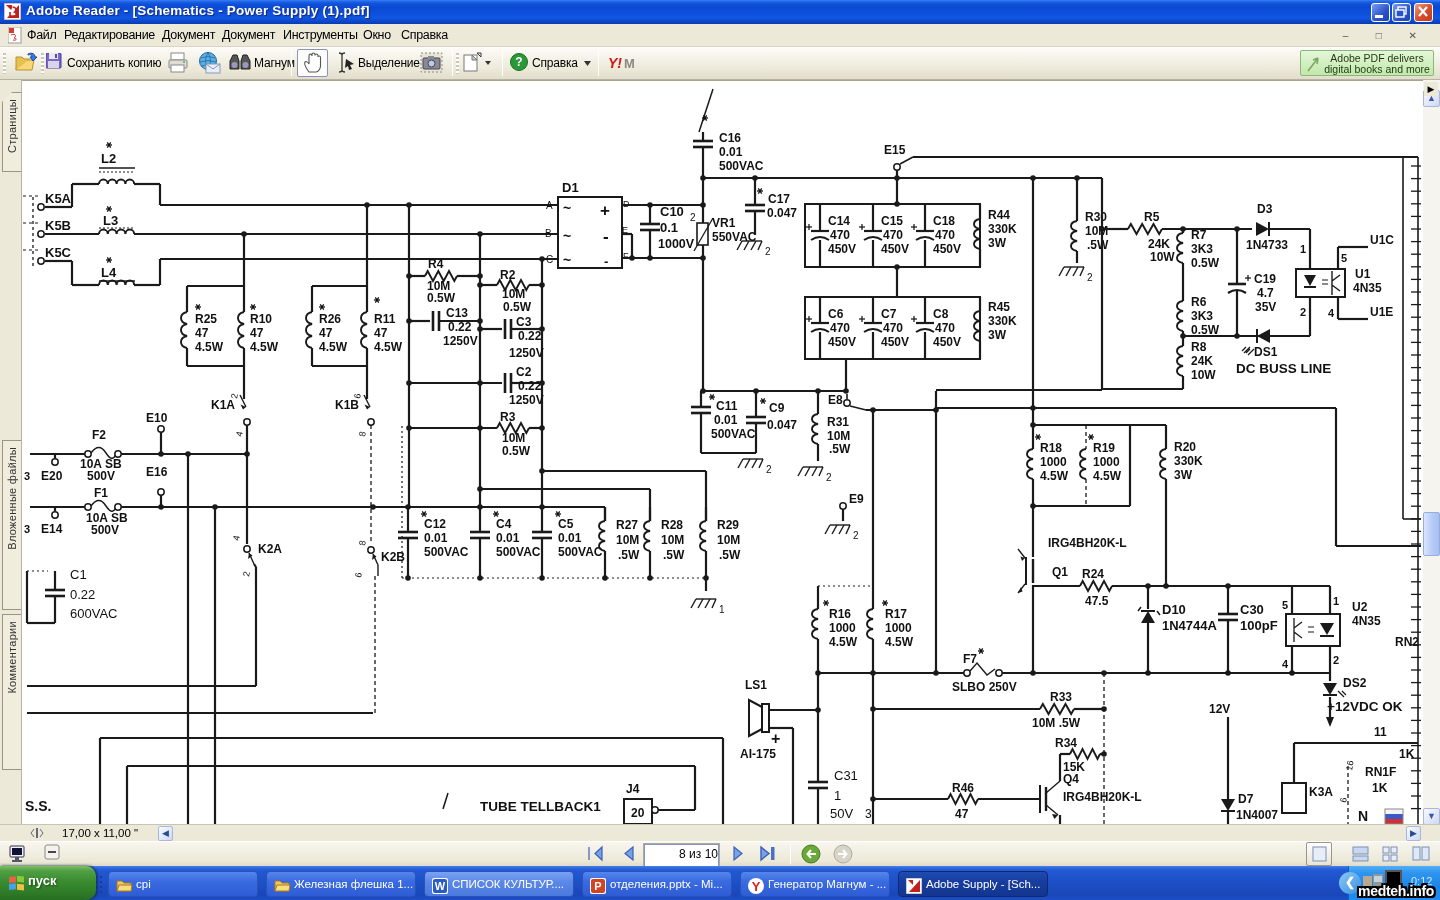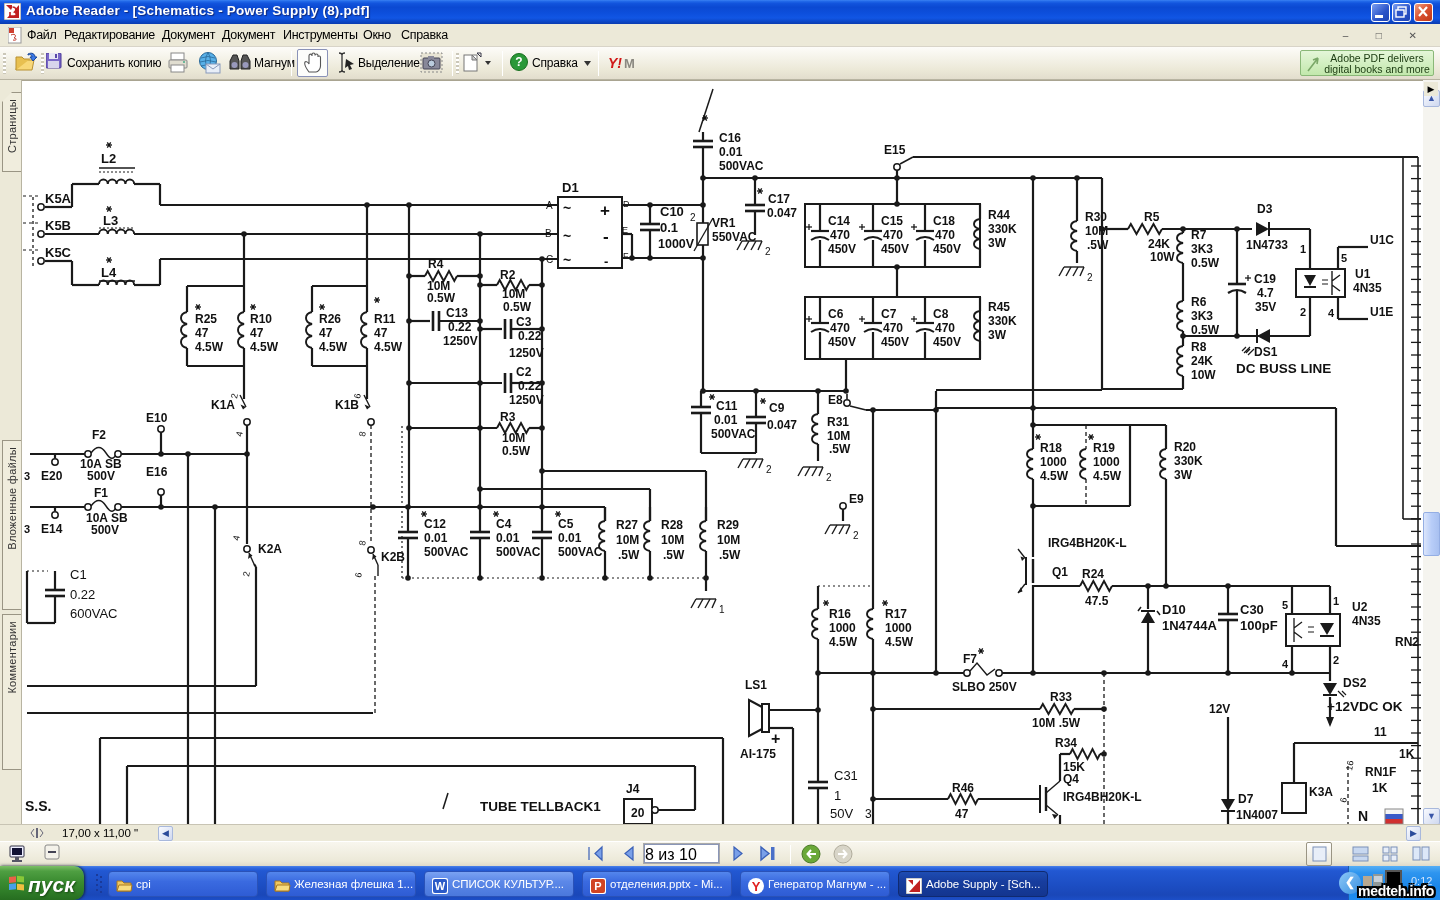--- a/index.html
+++ b/index.html
@@ -29,34 +29,34 @@
 #vscroll{left:1423px;top:80px;width:17px;height:745px;background:#f5f4ef}
 .sbtn{position:absolute;left:0;width:17px;height:17px;background:linear-gradient(135deg,#f8faff,#cfd8ef);border:1px solid #a8b8dc;border-radius:2px;color:#3a56a8;font-size:9px;text-align:center;line-height:15px}
 #vthumb{position:absolute;left:0;top:432px;width:17px;height:44px;background:linear-gradient(to right,#dce6fb,#b8cdf8 50%,#a8c0f0);border:1px solid #94aee4;border-radius:2px}
 
 #statusbar{left:0;top:824px;width:1440px;height:17px;background:#ece9d8;border-top:1px solid #c8c4b4;font-size:11.5px}
 
 #navbar{left:0;top:841px;width:1440px;height:25px;background:linear-gradient(to bottom,#f8f6ee,#ece9d8 80%,#dfdaca);border-top:1px solid #fff;font-size:11px}
 .nbtn{position:absolute;top:2px;height:20px}
 
 #taskbar{left:0;top:866px;width:1440px;height:34px;background:linear-gradient(to bottom,#4b82e8 0%,#2e67e0 6%,#2258d2 14%,#1c4dc2 60%,#1a47b8 85%,#1c4fc8 100%)}
-#startbtn{position:absolute;left:0;top:0;width:84px;height:34px;background:linear-gradient(to bottom,#7cc066 0%,#4f9f42 15%,#3b8c31 45%,#2f7d28 75%,#266d20 100%);border-radius:0 10px 10px 0;box-shadow:1px 0 3px #123;color:#fff;font-weight:bold;font-style:italic;font-size:21px}
+#startbtn{position:absolute;left:0;top:0;width:96px;height:34px;background:linear-gradient(to bottom,#7cc066 0%,#4f9f42 15%,#3b8c31 45%,#2f7d28 75%,#266d20 100%);border-radius:0 10px 10px 0;box-shadow:1px 0 3px #123;color:#fff;font-weight:bold;font-size:13px}
 .taskbtn{position:absolute;top:5px;height:26px;width:150px;background:linear-gradient(to bottom,#5486ec,#3a6ae0 40%,#2e5cd4);border-radius:4px;border:1px solid #2a52b8;color:#fff;font-size:11.5px;overflow:hidden}
 .taskbtn .lbl{position:absolute;left:27px;top:6px;white-space:nowrap}
 #tray{position:absolute;left:1348px;top:0;width:92px;height:34px;background:linear-gradient(to bottom,#55aef5 0%,#2e95ef 20%,#1b86e8 60%,#1e8cf0 100%);border-left:1px solid #1c5ab0}
 </style></head><body>
 <div class="abs" id="titlebar">
   <svg class="abs" style="left:4px;top:3px" width="17" height="17">
       <rect x="0" y="0" width="17" height="17" fill="#fff"></rect>
       <rect x="0" y="0" width="17" height="17" fill="none" stroke="#888"></rect>
       <path d="M2 2 L8 2 L8 8 Z" fill="#c02020"></path>
       <path d="M15 2 L15 15 L3 15 Z" fill="#c02020"></path>
       <path d="M8.5 4 C12 4 13 7 10.5 9 C13 10 13 13 10 13 L6 13 L6 9" fill="#fff" stroke="#c02020" stroke-width="1.6"></path>
     </svg>
-  <span class="ttl">Adobe Reader  - [Schematics - Power Supply (8).pdf]</span>
+  <span class="ttl">Adobe Reader  - [Schematics - Power Supply (1).pdf]</span>
   <div class="winbtn" id="btnmin"><svg width="17" height="16">
         <rect x="3" y="11" width="8" height="3" fill="#fff"></rect>
       </svg></div>
   <div class="winbtn" id="btnmax"><svg width="17" height="16">
         <rect x="5" y="3" width="8" height="7" fill="none" stroke="#fff" stroke-width="1.4"></rect>
         <rect x="3" y="6" width="8" height="7" fill="#2a53c8" stroke="#fff" stroke-width="1.4"></rect>
       </svg></div>
   <div class="winbtn" id="btncls"><svg width="17" height="16">
         <path d="M4 3 L12 12 M12 3 L4 12" stroke="#fff" stroke-width="2.2"></path>
       </svg></div>
@@ -1117,21 +1117,21 @@
   <svg class="nbtn abs" style="left:44px" width="18" height="18">
       <rect x="1" y="1" width="14" height="14" rx="2" fill="#f4f2ea" stroke="#888"></rect>
       <rect x="4" y="7" width="8" height="2" fill="#445"></rect>
     </svg>
   <svg class="nbtn abs" style="left:586px;top:3px" width="20" height="18">
       <path d="M3 2 L3 15 M16 2 L9 8.5 L16 15 Z" fill="#7aa0e8" stroke="#3a60b8" stroke-width="1.2"></path>
     </svg>
   <svg class="nbtn abs" style="left:620px;top:3px" width="16" height="18">
       <path d="M13 2 L5 8.5 L13 15 Z" fill="#7aa0e8" stroke="#3a60b8" stroke-width="1.2"></path>
     </svg>
-  <div class="nbtn abs" style="left:644px;top:2px;width:75px;height:19px;background:#fff;border:1px solid #8a96b8;outline:1px solid #aaa;text-align:left;font-size:16px;line-height:19px">8 из 10</div>
+  <div class="nbtn abs" style="left:644px;top:2px;width:75px;height:28px;background:#fff;border:1px solid #8a96b8;outline:1px solid #aaa;text-align:right;font-size:12px;line-height:19px">8 из 10</div>
   <svg class="nbtn abs" style="left:730px;top:3px" width="16" height="18">
       <path d="M4 2 L12 8.5 L4 15 Z" fill="#7aa0e8" stroke="#3a60b8" stroke-width="1.2"></path>
     </svg>
   <svg class="nbtn abs" style="left:758px;top:3px" width="22" height="18">
       <path d="M3 2 L11 8.5 L3 15 Z M14 2 L14 15" fill="#7aa0e8" stroke="#3a60b8" stroke-width="1.4"></path>
       <rect x="13" y="2" width="3.5" height="13" fill="#4a70c8"></rect>
     </svg>
   <div class="tsep" style="left:790px;top:3px;height:19px"></div>
   <svg class="nbtn abs" style="left:801px;top:2px" width="20" height="20">
       <circle cx="10" cy="10" r="9" fill="#6aa838"></circle>

